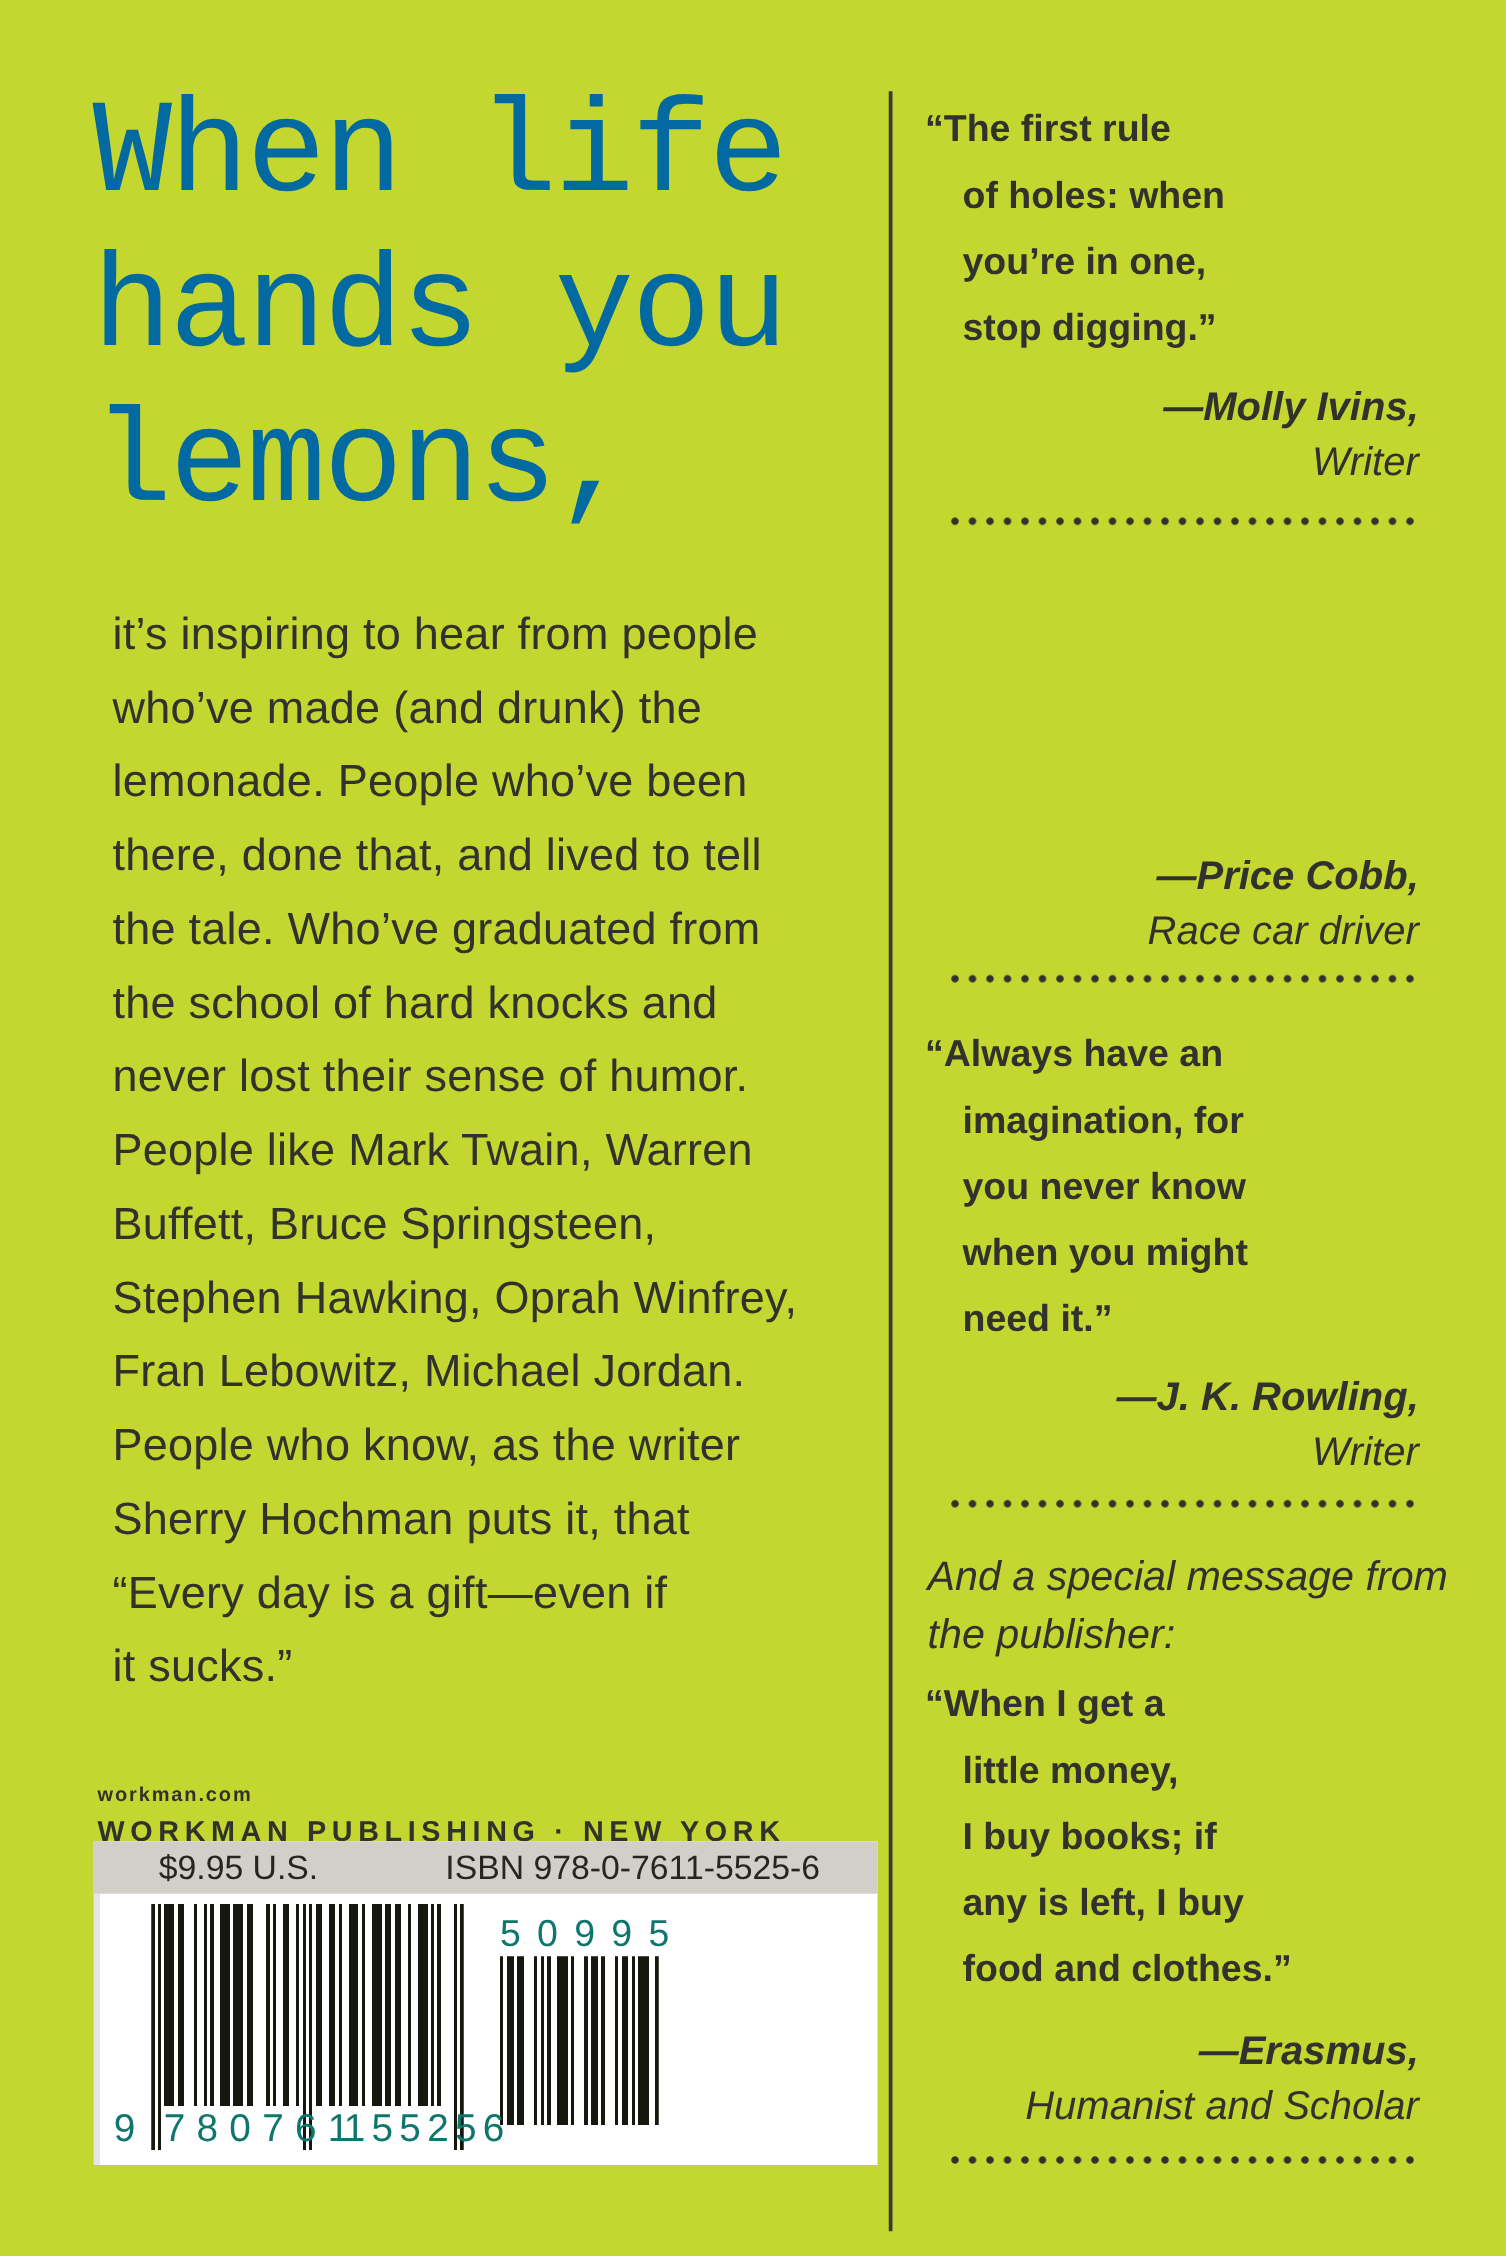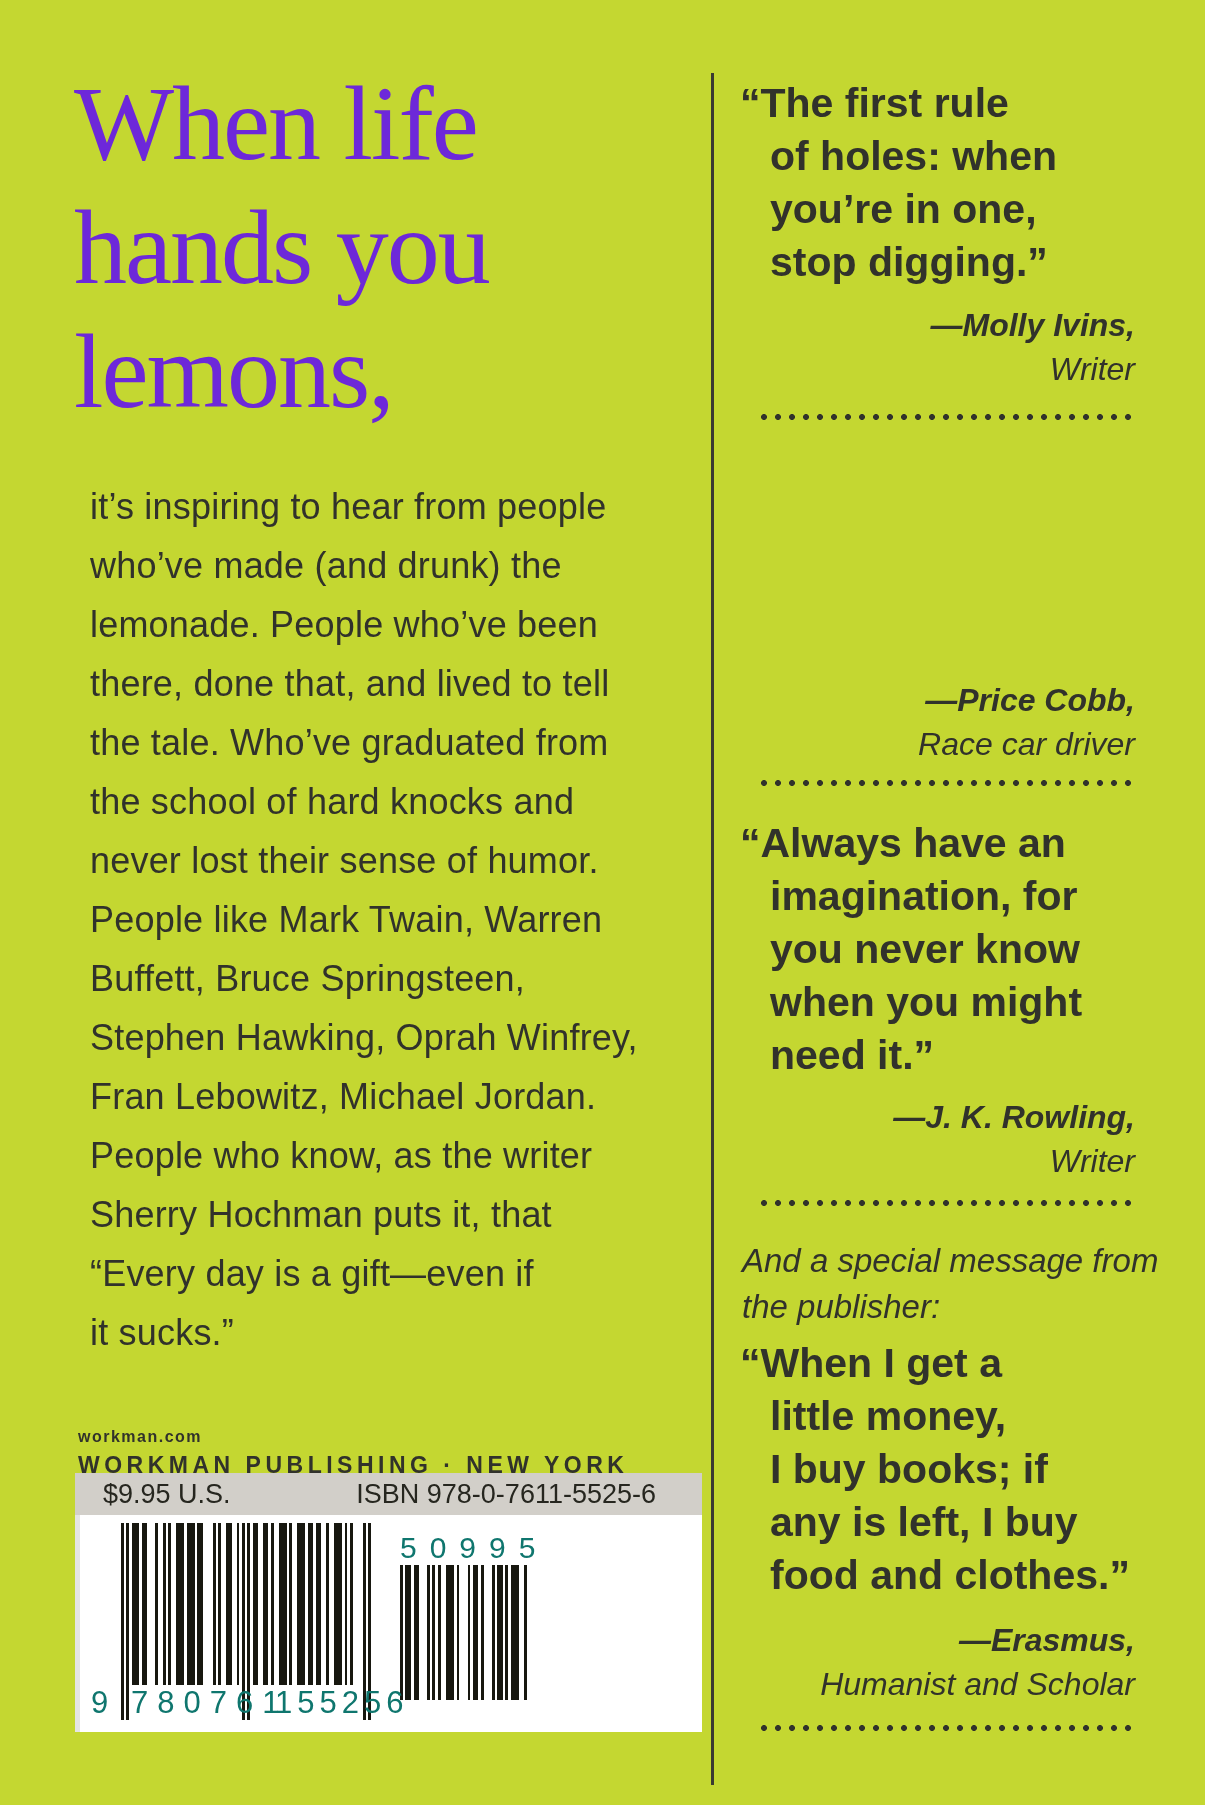--- a/index.html
+++ b/index.html
@@ -1,48 +1,48 @@
 <!DOCTYPE html>
 <html><head>
 <meta charset="utf-8">
 <style>
   html,body{margin:0;padding:0;background:#888;}
   .page{position:relative;width:1205px;height:1805px;background:#c4d731;
         font-family:"Liberation Sans",sans-serif;color:#31322b;overflow:hidden;}
 
   
   .headline{position:absolute;left:74px;top:62px;margin:0;
-            font-family:Liberation Serif, serif;font-weight:400;
+            font-family:Liberation Mono, monospace;font-weight:400;
             font-size:106px;line-height:124px;letter-spacing:-2px;
-            color:#6d28d9;white-space:pre;}
+            color:#0369a1;white-space:pre;}
   .intro{position:absolute;left:78px;top:465px;margin:12px;
          font-size:36px;line-height:59px;letter-spacing:.2px;white-space:pre;}
   .publisher{position:absolute;left:78px;top:1452px;
              font-size:23px;font-weight:700;letter-spacing:4.5px;}
   .website{position:absolute;left:78px;top:1428px;
            font-size:16px;font-weight:700;letter-spacing:1.5px;}
 
   
   .barcode-box{position:absolute;left:75px;top:1473px;width:627px;height:259px;
                background:#ffffff;box-shadow:inset 5px 0 0 rgba(0,0,0,.10);}
   .price-bar{position:absolute;left:0;top:0;right:0;height:42px;background:#d2cfc9;
              display:flex;align-items:center;justify-content:space-between;
-             padding:0 46px 0 28px;box-sizing:border-box;font-size:27px;color:#26261f;}
+             padding:0 46px 0 52px;box-sizing:border-box;font-size:27px;color:#26261f;}
   #ean13{position:absolute;left:46px;top:50px;width:250px;height:197px;shape-rendering:crispEdges;}
   #ean5{position:absolute;left:325px;top:92px;width:127px;height:135px;shape-rendering:crispEdges;}
   .barcode-box svg rect{fill:#17170f;}
   .bd{position:absolute;font-size:31px;color:#0f766e;}
   .bd-lead{left:16px;top:212px;}
   .bd-g1{left:56px;top:212px;width:140px;text-align:center;letter-spacing:9px;}
   .bd-g2{left:200px;top:212px;width:100px;text-align:center;letter-spacing:5px;}
   .bd-sup{left:325px;top:58px;width:127px;text-align:center;letter-spacing:13px;font-size:30px;}
 
   
   .divider{position:absolute;left:711px;top:73px;width:3px;height:1712px;background:#3a3a31;}
-  .quote{position:absolute;left:740px;margin:0;font-size:41px;font-weight:700;
+  .quote{position:absolute;left:740px;margin:0;font-size:30px;font-weight:700;
          line-height:53px;white-space:pre;padding-left:30px;text-indent:-30px;}
   .attr{position:absolute;left:740px;width:395px;text-align:right;
         font-size:32px;line-height:44px;font-style:italic;}
   .attr-name{display:block;font-weight:700;}
   .attr-role{display:block;}
   .dotted{position:absolute;left:757px;width:380px;height:8px;
           background-image:radial-gradient(circle,#31322b 2.6px,transparent 3.3px);
           background-size:14px 8px;background-repeat:repeat-x;}
   .pub-note{position:absolute;left:742px;top:1238px;margin:0;
             font-size:33px;font-style:italic;line-height:46px;white-space:pre;}

